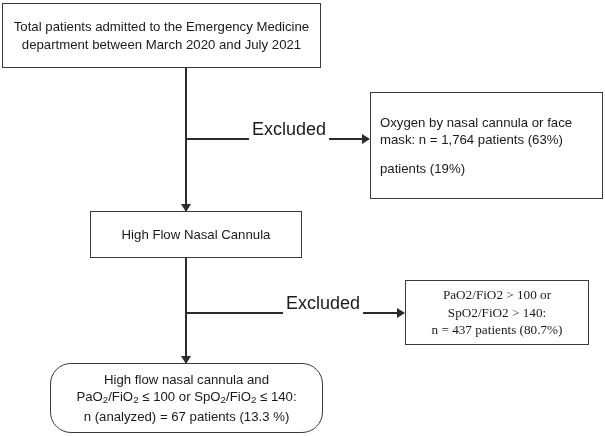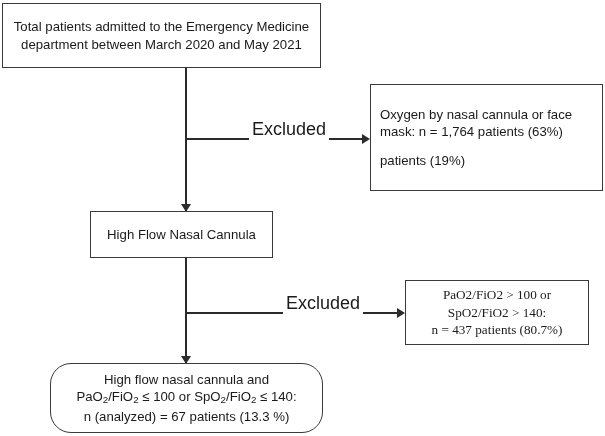--- a/index.html
+++ b/index.html
@@ -28,22 +28,22 @@
     justify-content: center;
     z-index: 3;
   }
   .node.center { text-align: right; align-items: center; }
   .node.left   { text-align: left;  align-items: flex-start; padding-left: 9px; }
   .node .ln { display: block; white-space: nowrap; }
   .node .spacer { display: block; height: 11px; }
 
   
   #node-total        { left: 2px;   top: 3px;   width: 319px; height: 65px; }
-  #node-oxygen-niv   { left: 370px; top: 84px;  width: 233px; height: 107px; }
-  #node-hfnc         { left: 90px;  top: 211px; width: 183px; height: 47px; }
+  #node-oxygen-niv   { left: 370px; top: 92px;  width: 233px; height: 107px; }
+  #node-hfnc         { left: 90px;  top: 211px; width: 212px; height: 47px; }
   #node-ratio-excl   { left: 405px; top: 280px; width: 184px; height: 65px; font-family: Liberation Serif, serif; }
   #node-analyzed     { left: 50px;  top: 363px; width: 273px; height: 70px; border-radius: 21px; }
 
   
   .vline, .hline {
     position: absolute;
     background: #2b2b2b;
     z-index: 1;
   }
   .vline { width: 2px; }
@@ -102,21 +102,21 @@
   <div class="vline" id="trunk-b"></div>
   <div class="hline" id="branch-2"></div>
   <div class="arrow-right" id="arrowhead-2"></div>
   <div class="arrow-down" id="arrowhead-4"></div>
 
   <div class="edge-label" id="label-excluded-1">Excluded</div>
   <div class="edge-label" id="label-excluded-2">Excluded</div>
 
   <div class="node center" id="node-total">
     <span class="ln">Total patients admitted to the Emergency Medicine</span>
-    <span class="ln">department between March 2020 and May 2021</span>
+    <span class="ln">department between March 2020 and July 2021</span>
   </div>
 
   <div class="node left" id="node-oxygen-niv">
     <span class="ln">Oxygen by nasal cannula or face</span>
     <span class="ln">mask: n = 1,764 patients (63%)</span>
     <span class="spacer"></span>
     <span class="ln">patients (19%)</span>
   </div>
 
   <div class="node center" id="node-hfnc">

